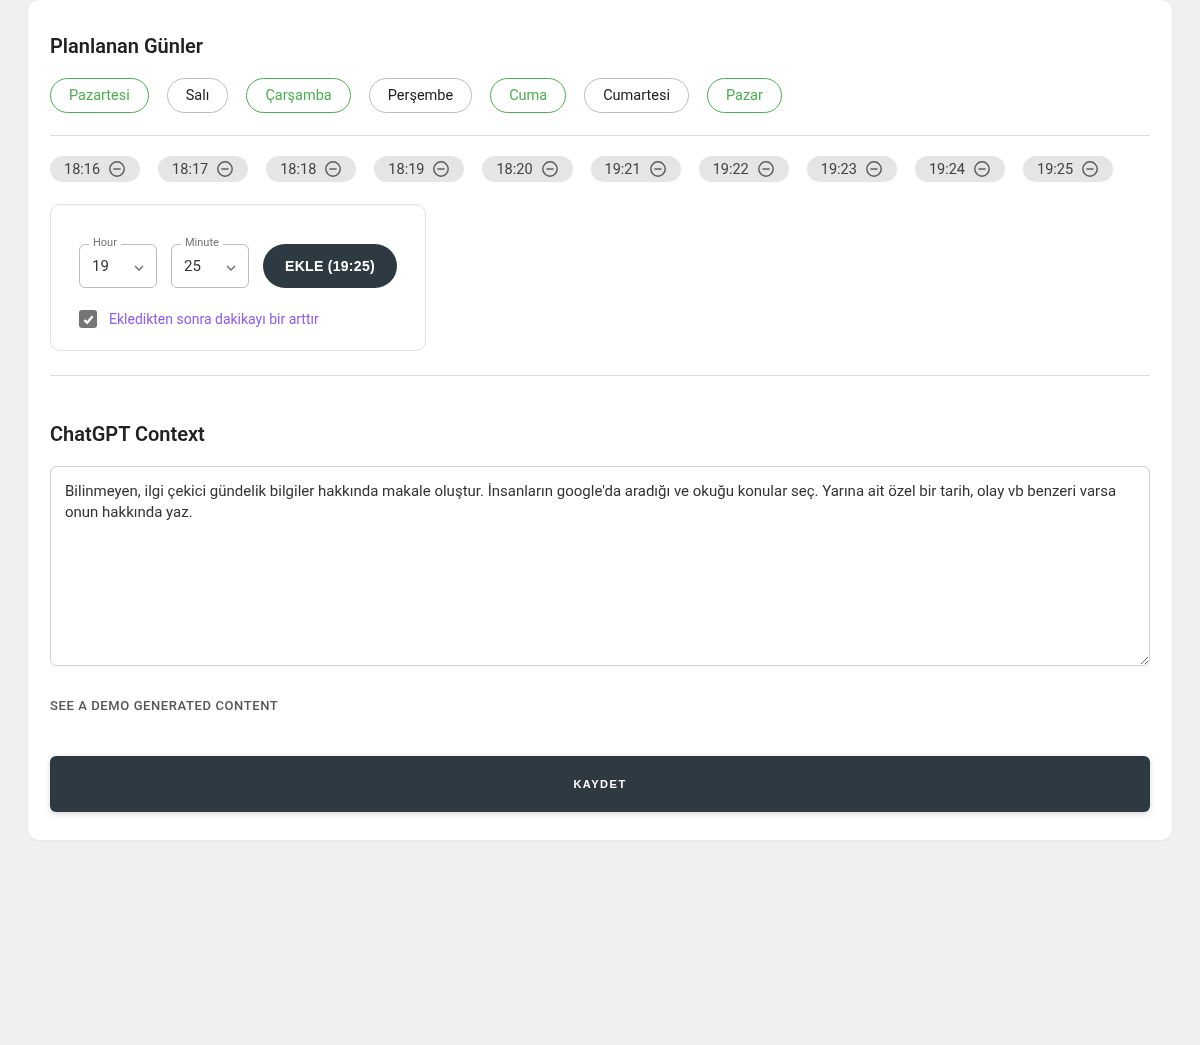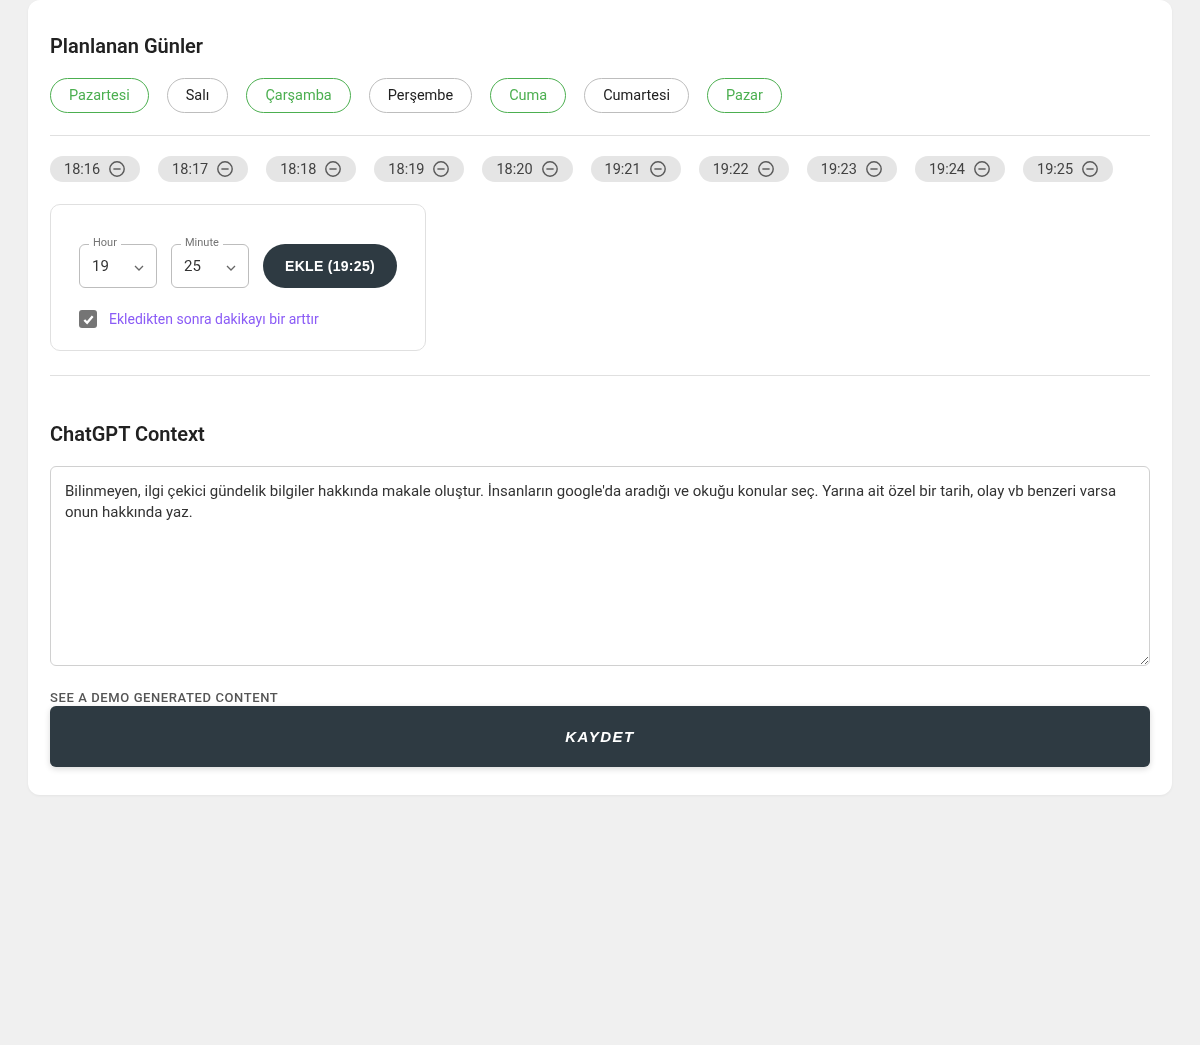--- a/index.html
+++ b/index.html
@@ -166,42 +166,42 @@
       padding: 14px 14px;
       font-size: 15px;
       font-family: inherit;
       color: #333;
       resize: vertical;
       min-height: 200px;
       line-height: 1.4;
     }
     .demo-link {
       display: inline-block;
-      margin-top: 20px;
+      margin-top: 28px;
       font-size: 13px;
       font-weight: 500;
       letter-spacing: 0.6px;
       color: #555;
       cursor: pointer;
       text-align: right;
     }
     .save-btn {
       display: block;
       width: 100%;
+      margin-top: 42px;
       background: #2e3a42;
       color: #fff;
       border: none;
       border-radius: 6px;
       padding: 22px 0;
-      font-size: 15px;
+      font-size: 11px;
       font-weight: 600;
       letter-spacing: 1.5px;
       cursor: pointer;
       box-shadow: 0 2px 6px rgba(0,0,0,0.15);
-      font-style: italic;
     }
     .section-spacer {
       height: 12px;
     }
   </style>
 </head>
 <body>
 
 <div class="card">
 

